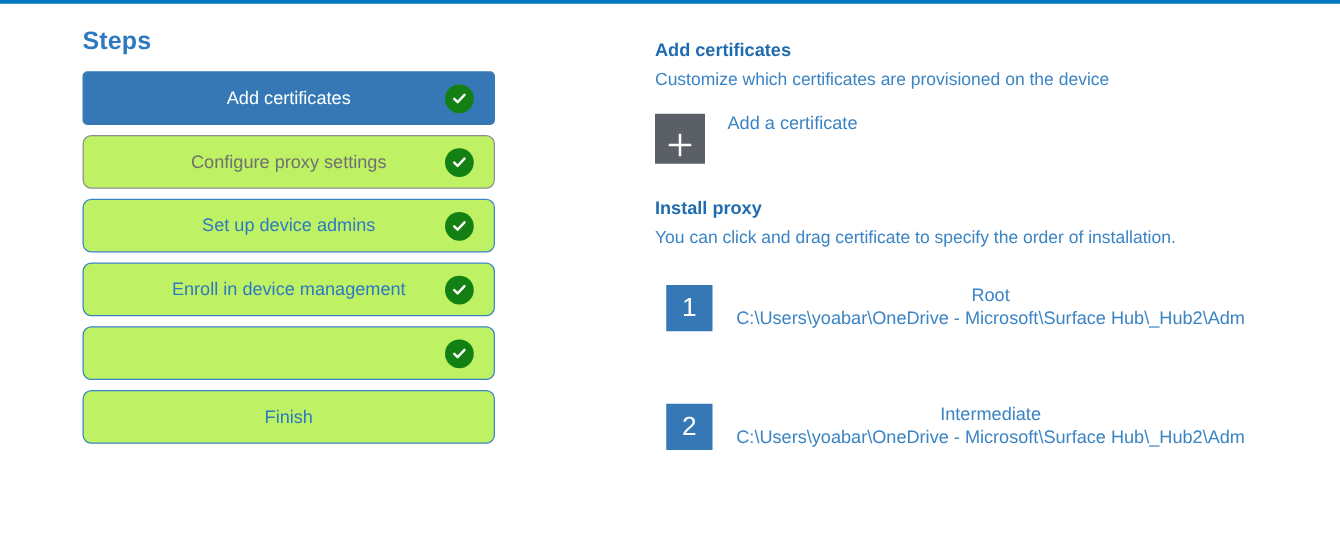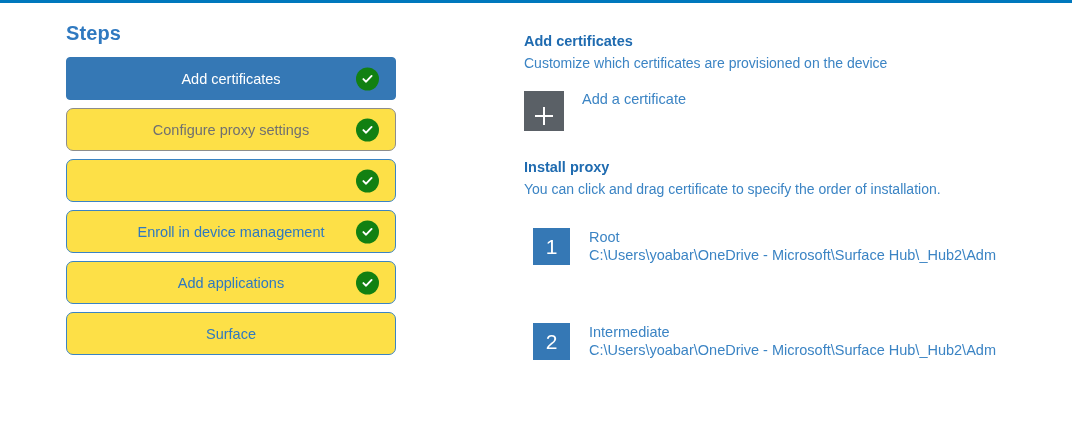--- a/index.html
+++ b/index.html
@@ -50,21 +50,21 @@
   }
   .step-list { width: 330px; }
 
   .step-item {
     position: relative;
     box-sizing: border-box;
     height: 43px;
     margin-bottom: 8px;
     border-radius: 7px;
     border: 1px solid #3b84c4;
-    background: #fde047;
+    background: #bef264;
     display: flex;
     align-items: center;
     justify-content: center;
     cursor: pointer;
   }
   .step-label {
     font-size: 14.5px;
     color: #2f79c0;
     line-height: 16px;
     text-align: center;
@@ -182,20 +182,21 @@
     margin-left: 19px;
     padding-top: 0px;
     overflow: hidden;
     white-space: nowrap;
   }
   .order-name {
     font-size: 14.5px;
     color: #3b84c4;
     line-height: 18px;
     white-space: nowrap;
+    text-align: center;
   }
   .order-path {
     font-size: 14.5px;
     color: #3b84c4;
     line-height: 18px;
     white-space: nowrap;
   }
 </style>
 </head>
 <body>
@@ -221,48 +222,48 @@
       <div class="step-item muted">
         <span class="step-label">Configure proxy settings</span>
         <span class="check-badge">
           <svg width="13" height="13" viewBox="0 0 13 13">
               <path d="M2.4 6.6 L5.1 9.2 L10.6 3.4" fill="none" stroke="#ffffff" stroke-width="1.9" stroke-linecap="round" stroke-linejoin="round"></path>
             </svg>
         </span>
       </div>
 
       <div class="step-item">
+        <span class="step-label">Set up device admins</span>
         <span class="check-badge">
           <svg width="13" height="13" viewBox="0 0 13 13">
               <path d="M2.4 6.6 L5.1 9.2 L10.6 3.4" fill="none" stroke="#ffffff" stroke-width="1.9" stroke-linecap="round" stroke-linejoin="round"></path>
             </svg>
         </span>
       </div>
 
       <div class="step-item">
         <span class="step-label">Enroll in device management</span>
         <span class="check-badge">
           <svg width="13" height="13" viewBox="0 0 13 13">
               <path d="M2.4 6.6 L5.1 9.2 L10.6 3.4" fill="none" stroke="#ffffff" stroke-width="1.9" stroke-linecap="round" stroke-linejoin="round"></path>
             </svg>
         </span>
       </div>
 
       <div class="step-item">
-        <span class="step-label">Add applications</span>
         <span class="check-badge">
           <svg width="13" height="13" viewBox="0 0 13 13">
               <path d="M2.4 6.6 L5.1 9.2 L10.6 3.4" fill="none" stroke="#ffffff" stroke-width="1.9" stroke-linecap="round" stroke-linejoin="round"></path>
             </svg>
         </span>
       </div>
 
 
       <div class="step-item">
-        <span class="step-label">Surface</span>
+        <span class="step-label">Finish</span>
       </div>
 
     </div>
   </div>
 
   <div id="detail-panel">
 
     <div class="section-title">Add certificates</div>
     <div class="section-sub">Customize which certificates are provisioned on the device</div>
 

